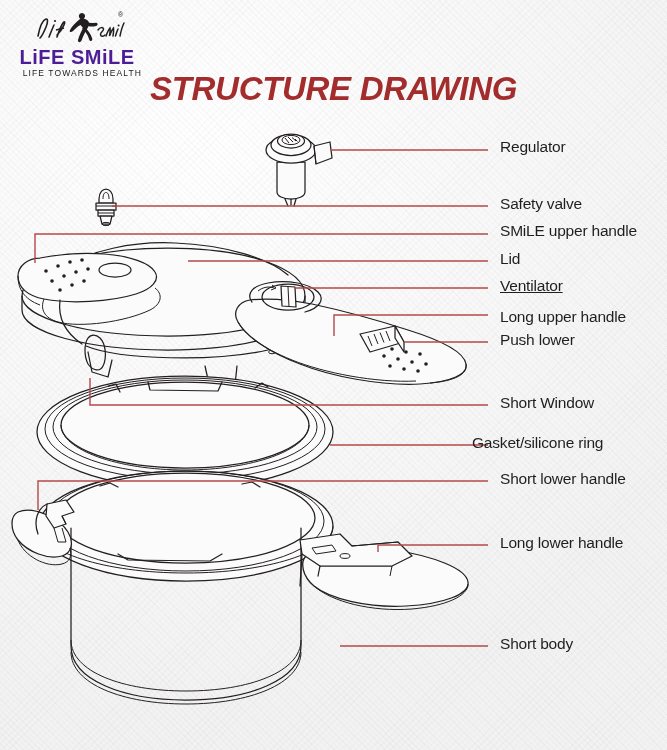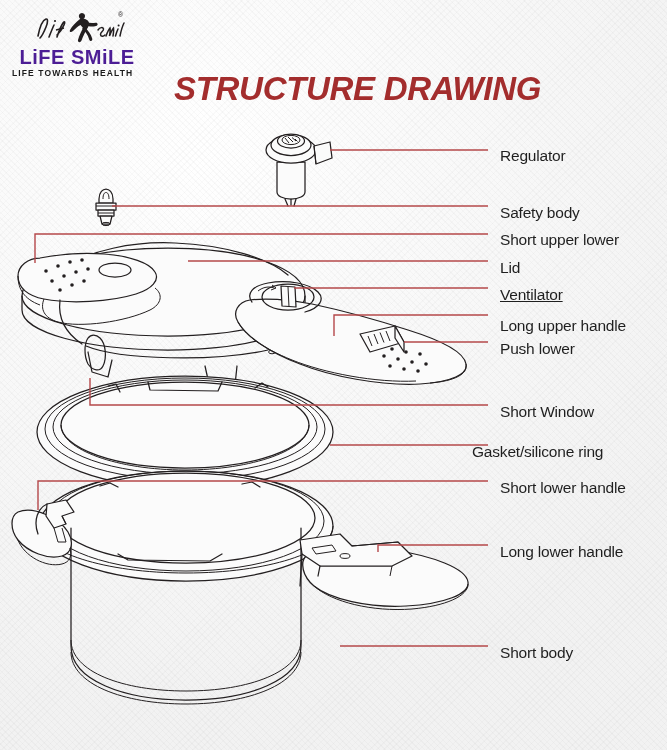--- a/index.html
+++ b/index.html
@@ -23,41 +23,39 @@
 
   
   #logo{position:absolute;left:12px;top:6px;width:130px;height:80px;}
   #logo-mark{position:absolute;left:18px;top:0;width:96px;height:42px;}
   #logo-wordmark{
     position:absolute;left:0;top:40px;width:130px;text-align:center;
     font-size:20px;font-weight:bold;letter-spacing:.5px;color:#4c1d95;
     line-height:22px;
   }
   #logo-tagline{
-    position:absolute;left:0;top:62px;width:130px;text-align:left;
-    font-size:8.5px;font-weight:bold;letter-spacing:1.1px;color:#1a1a1a;
+    position:absolute;left:0;top:62px;width:130px;text-align:right;
+    font-size:8.5px;font-weight:normal;letter-spacing:1.1px;color:#1a1a1a;
   }
 
   
   #title{
     position:absolute;left:150px;top:70px;width:380px;
     font-size:33px;font-weight:bold;font-style:italic;
     color:#a32d2d;letter-spacing:-.3px;
     font-family:"Liberation Sans", sans-serif;
-    margin-left:24px;
   }
 
   
   .label{
     position:absolute;
     font-size:15.5px;
     color:#1f1f1f;
     white-space:nowrap;
     letter-spacing:-.2px;
-    margin-top:9px;
   }
 
   svg{position:absolute;left:0;top:0;}
   #drawing{width:667px;height:750px;}
   #leaders{width:667px;height:750px;}
   .ln{fill:none;stroke:#231f20;stroke-width:1.25;stroke-linejoin:round;stroke-linecap:round;}
   .ln-thin{fill:none;stroke:#231f20;stroke-width:1;}
   .ln-fill{fill:#fbfbfb;stroke:#231f20;stroke-width:1.25;stroke-linejoin:round;}
   .dot{fill:#231f20;}
   .leader{fill:none;stroke:#b5484a;stroke-width:1.4;}
@@ -266,22 +264,22 @@
     <path class="leader" d="M334 336 L334 315 L488 315"></path>
     <path class="leader" d="M404 342 L488 342"></path>
     <path class="leader" d="M90 378 L90 405 L488 405"></path>
     <path class="leader" d="M330 445 L488 445"></path>
     <path class="leader" d="M38 510 L38 481 L488 481"></path>
     <path class="leader" d="M378 552 L378 545 L488 545"></path>
     <path class="leader" d="M340 646 L488 646"></path>
   </svg>
 
   <div class="label" style="left:500px;top:138px;">Regulator</div>
-  <div class="label" style="left:500px;top:195px;">Safety body</div>
-  <div class="label" style="left:500px;top:222px;">Short upper lower</div>
+  <div class="label" style="left:500px;top:195px;">Safety valve</div>
+  <div class="label" style="left:500px;top:222px;">SMiLE upper handle</div>
   <div class="label" style="left:500px;top:250px;">Lid</div>
   <div class="label" style="left:500px;top:277px;text-decoration:underline;">Ventilator</div>
   <div class="label" style="left:500px;top:308px;">Long upper handle</div>
   <div class="label" style="left:500px;top:331px;">Push lower</div>
   <div class="label" style="left:500px;top:394px;">Short Window</div>
   <div class="label" style="left:472px;top:434px;">Gasket/silicone ring</div>
   <div class="label" style="left:500px;top:470px;">Short lower handle</div>
   <div class="label" style="left:500px;top:534px;">Long lower handle</div>
   <div class="label" style="left:500px;top:635px;">Short body</div>
 

